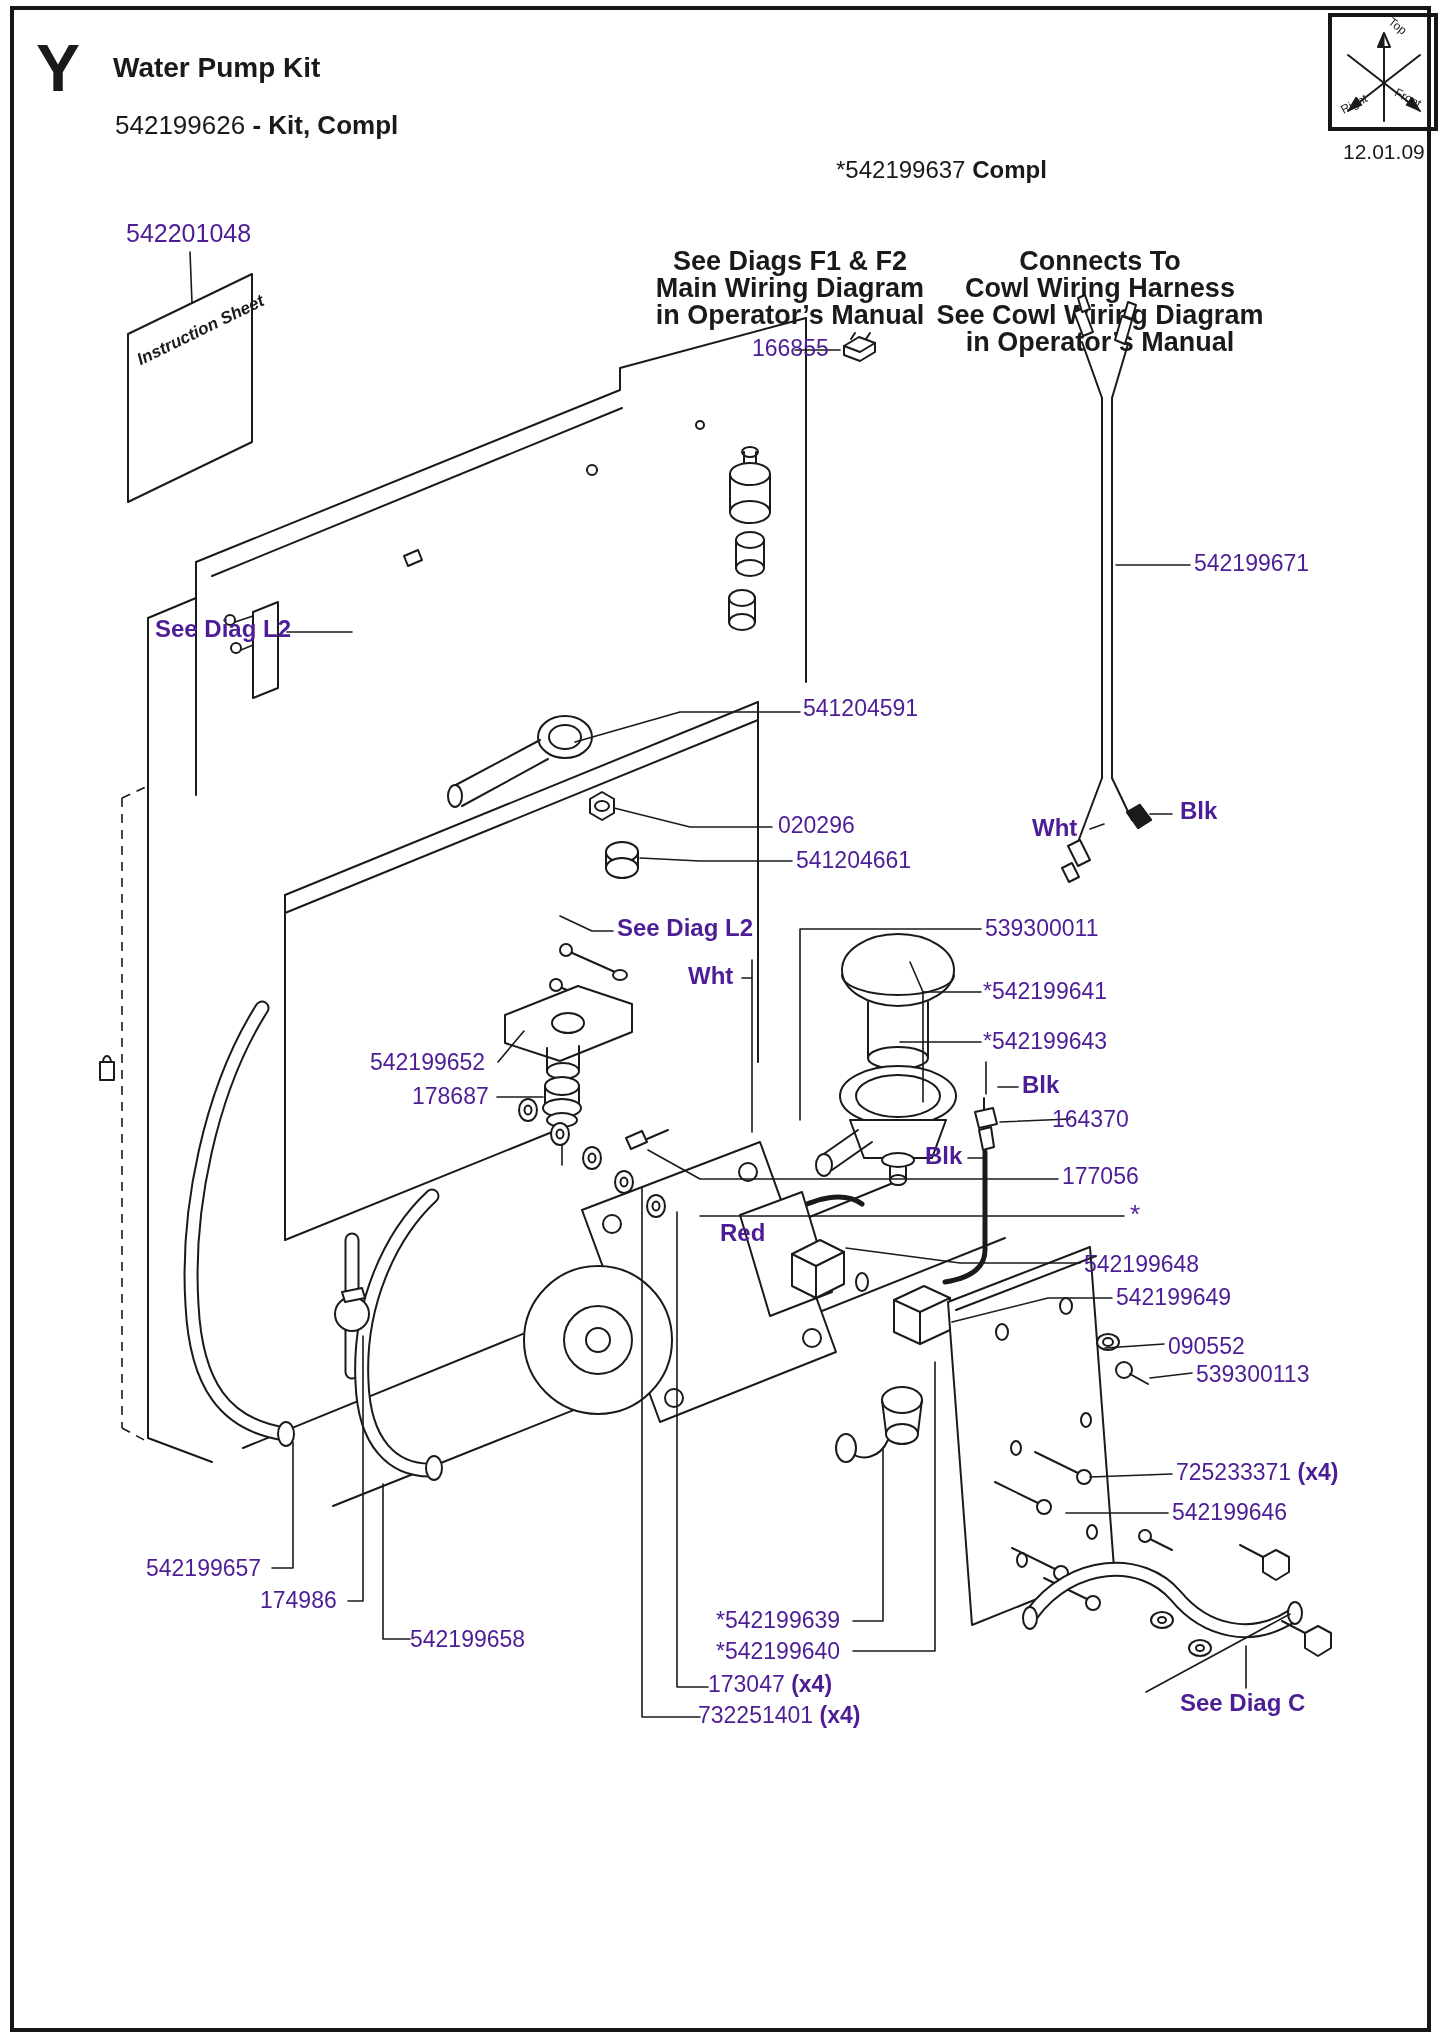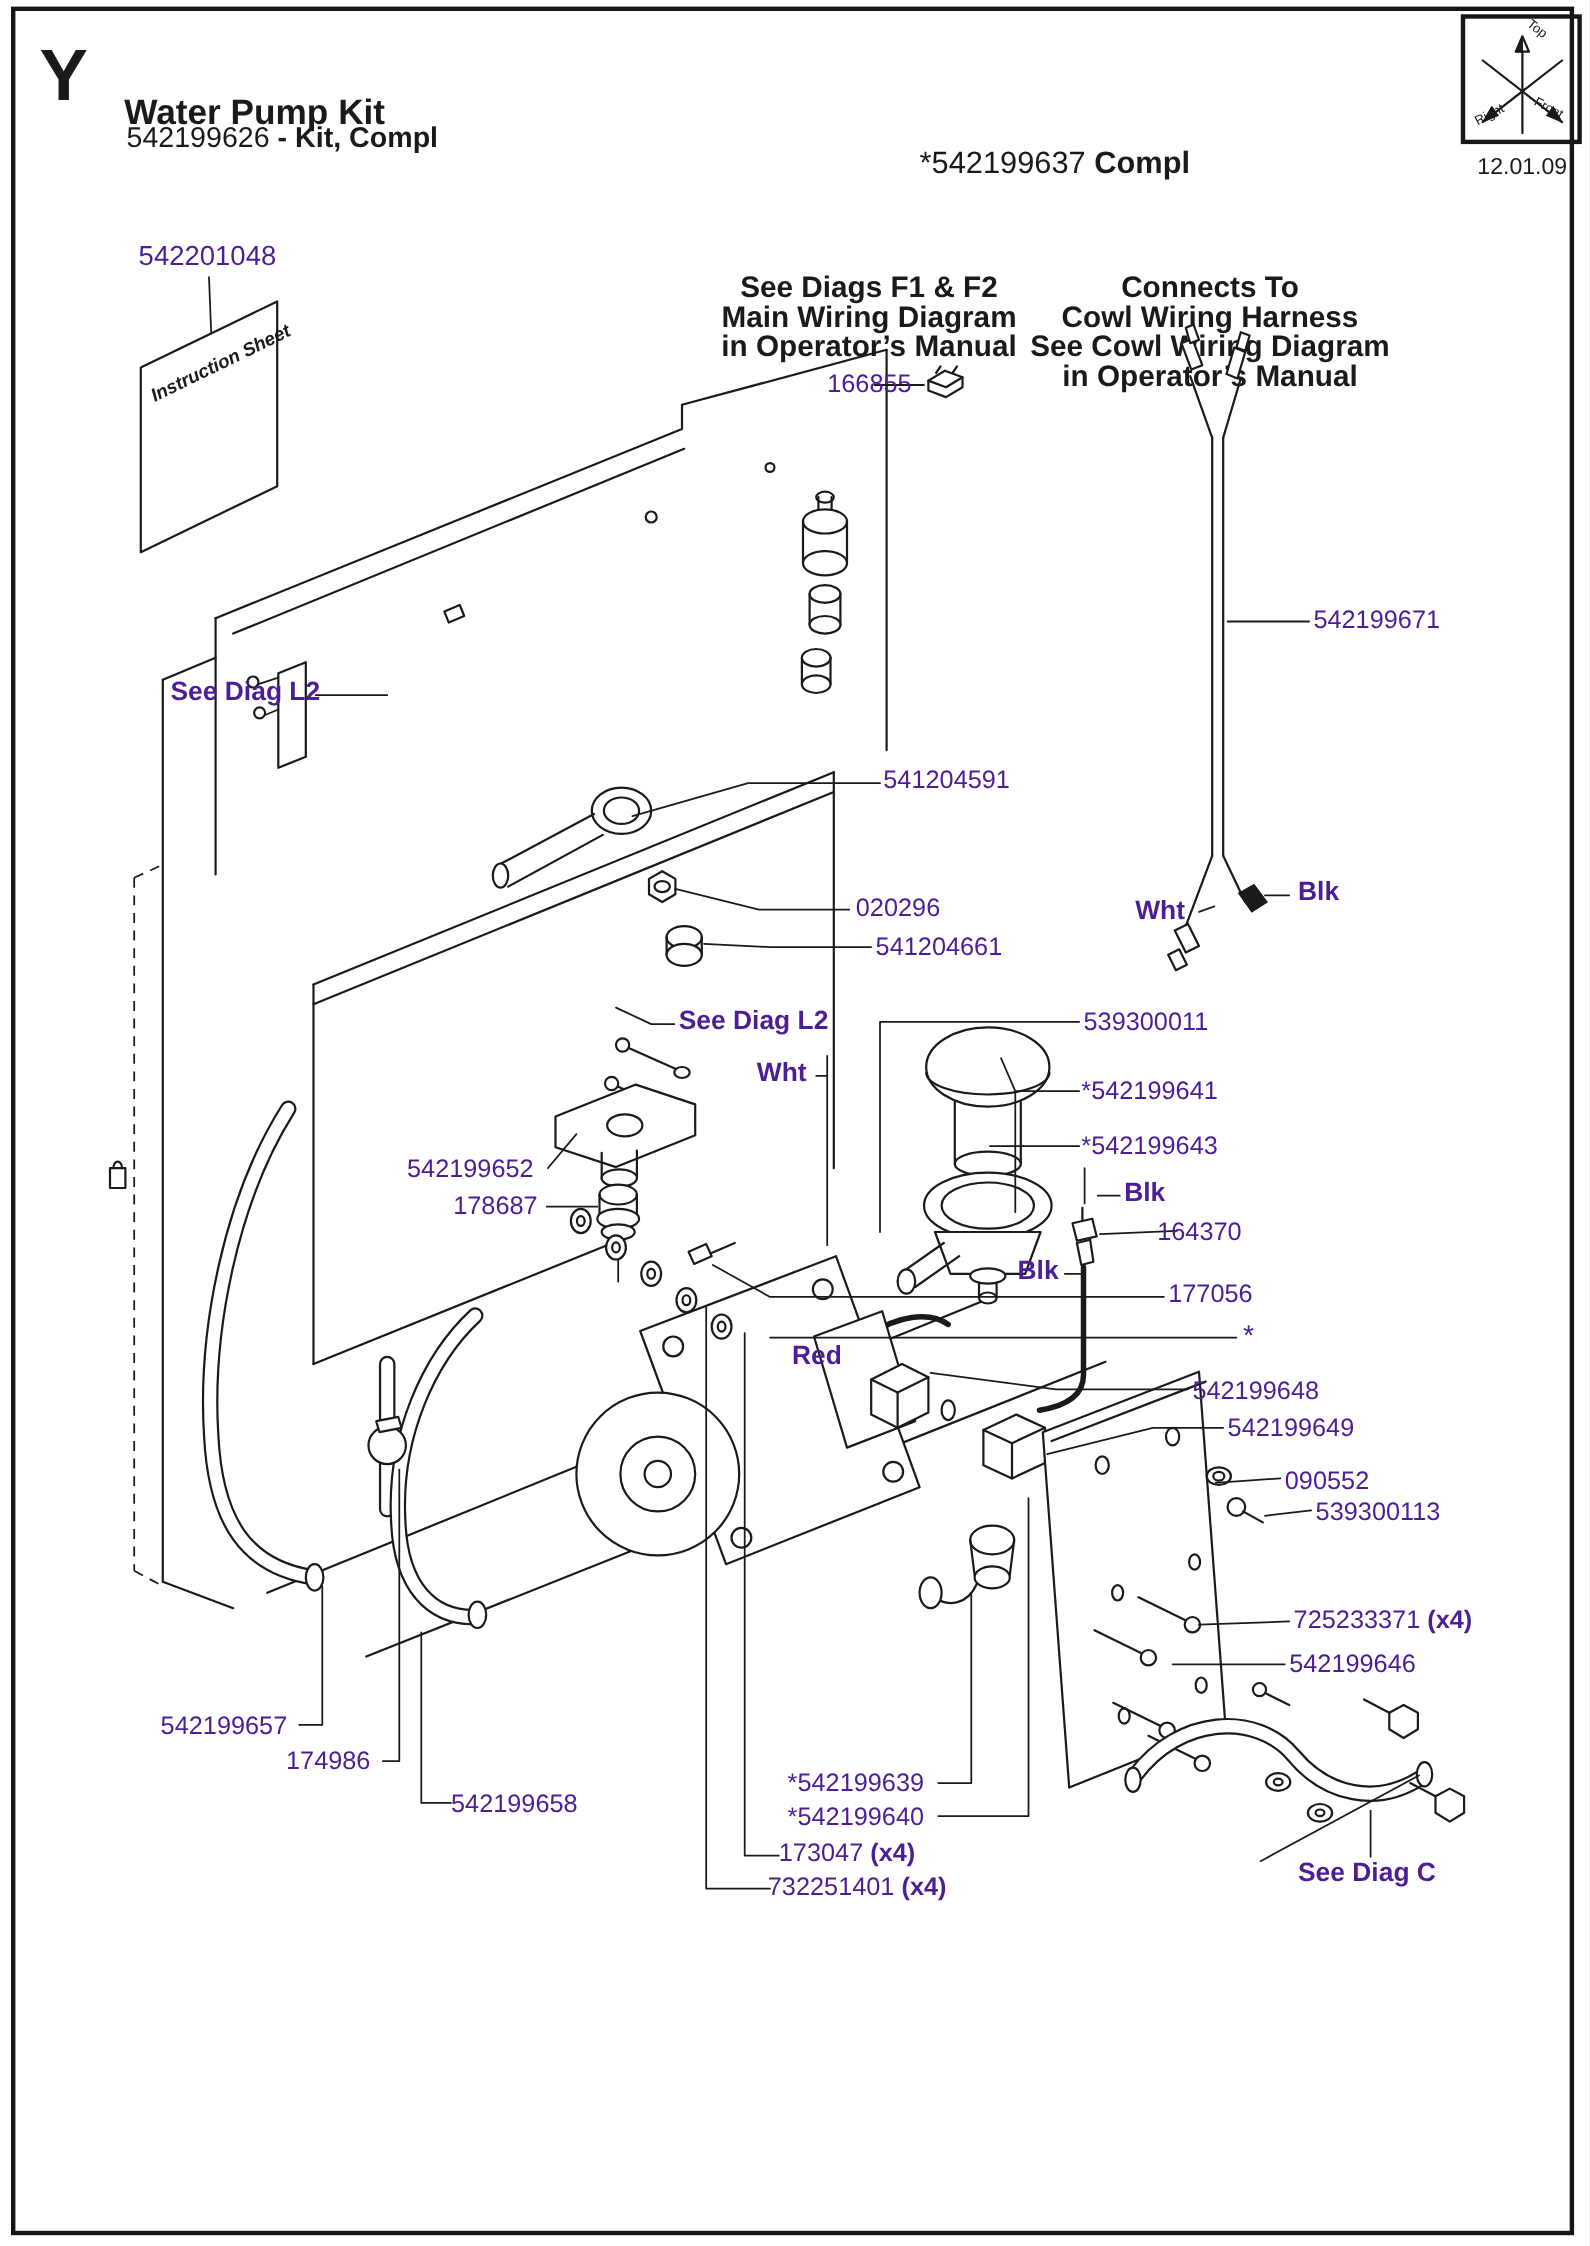--- a/index.html
+++ b/index.html
@@ -3,23 +3,23 @@
 <meta charset="utf-8">
 <style>
   html,body{margin:0;padding:0;background:#e8e8e8;}
   .page{position:relative;width:1445px;height:2042px;background:#ffffff;overflow:hidden;
         font-family:"Liberation Sans", sans-serif;color:#1a1a1a;}
   .frame{position:absolute;left:10px;top:6px;width:1413px;height:2018px;border:4px solid #161616;}
   .abs{position:absolute;white-space:nowrap;}
   .lbl{position:absolute;white-space:nowrap;font-size:23px;line-height:1.1;color:#4c1d95;}
   .b{font-weight:bold;}
   .big-letter{position:absolute;left:36px;top:30px;font-size:66px;font-weight:bold;}
-  .title{position:absolute;left:113px;top:52px;font-size:32px;font-weight:bold;margin-top:32px;}
+  .title{position:absolute;left:113px;top:52px;font-size:28px;font-weight:bold;}
   .kitline{position:absolute;left:115px;top:110px;font-size:26px;}
-  .kitcallout{position:absolute;left:836px;top:132px;font-size:28px;}
+  .kitcallout{position:absolute;left:836px;top:156px;font-size:24px;}
   .note{position:absolute;text-align:center;font-size:27px;font-weight:bold;line-height:27px;}
   .compass{position:absolute;left:1328px;top:13px;width:110px;height:118px;border:4px solid #161616;box-sizing:border-box;}
   .date{position:absolute;left:1343px;top:140px;font-size:21px;}
   .sheet-text{position:absolute;left:134px;top:352px;font-size:17px;font-weight:bold;font-style:italic;
               transform:rotate(-26deg);transform-origin:left top;}
   svg{position:absolute;left:0;top:0;}
   .ink{stroke:#1a1a1a;fill:none;stroke-width:2;stroke-linecap:round;stroke-linejoin:round;}
   .thin{stroke:#1a1a1a;fill:none;stroke-width:1.6;stroke-linecap:round;stroke-linejoin:round;}
   .fillw{fill:#ffffff;stroke:#1a1a1a;stroke-width:2;stroke-linejoin:round;}
   .filled{fill:#1a1a1a;stroke:#1a1a1a;stroke-width:1;}

